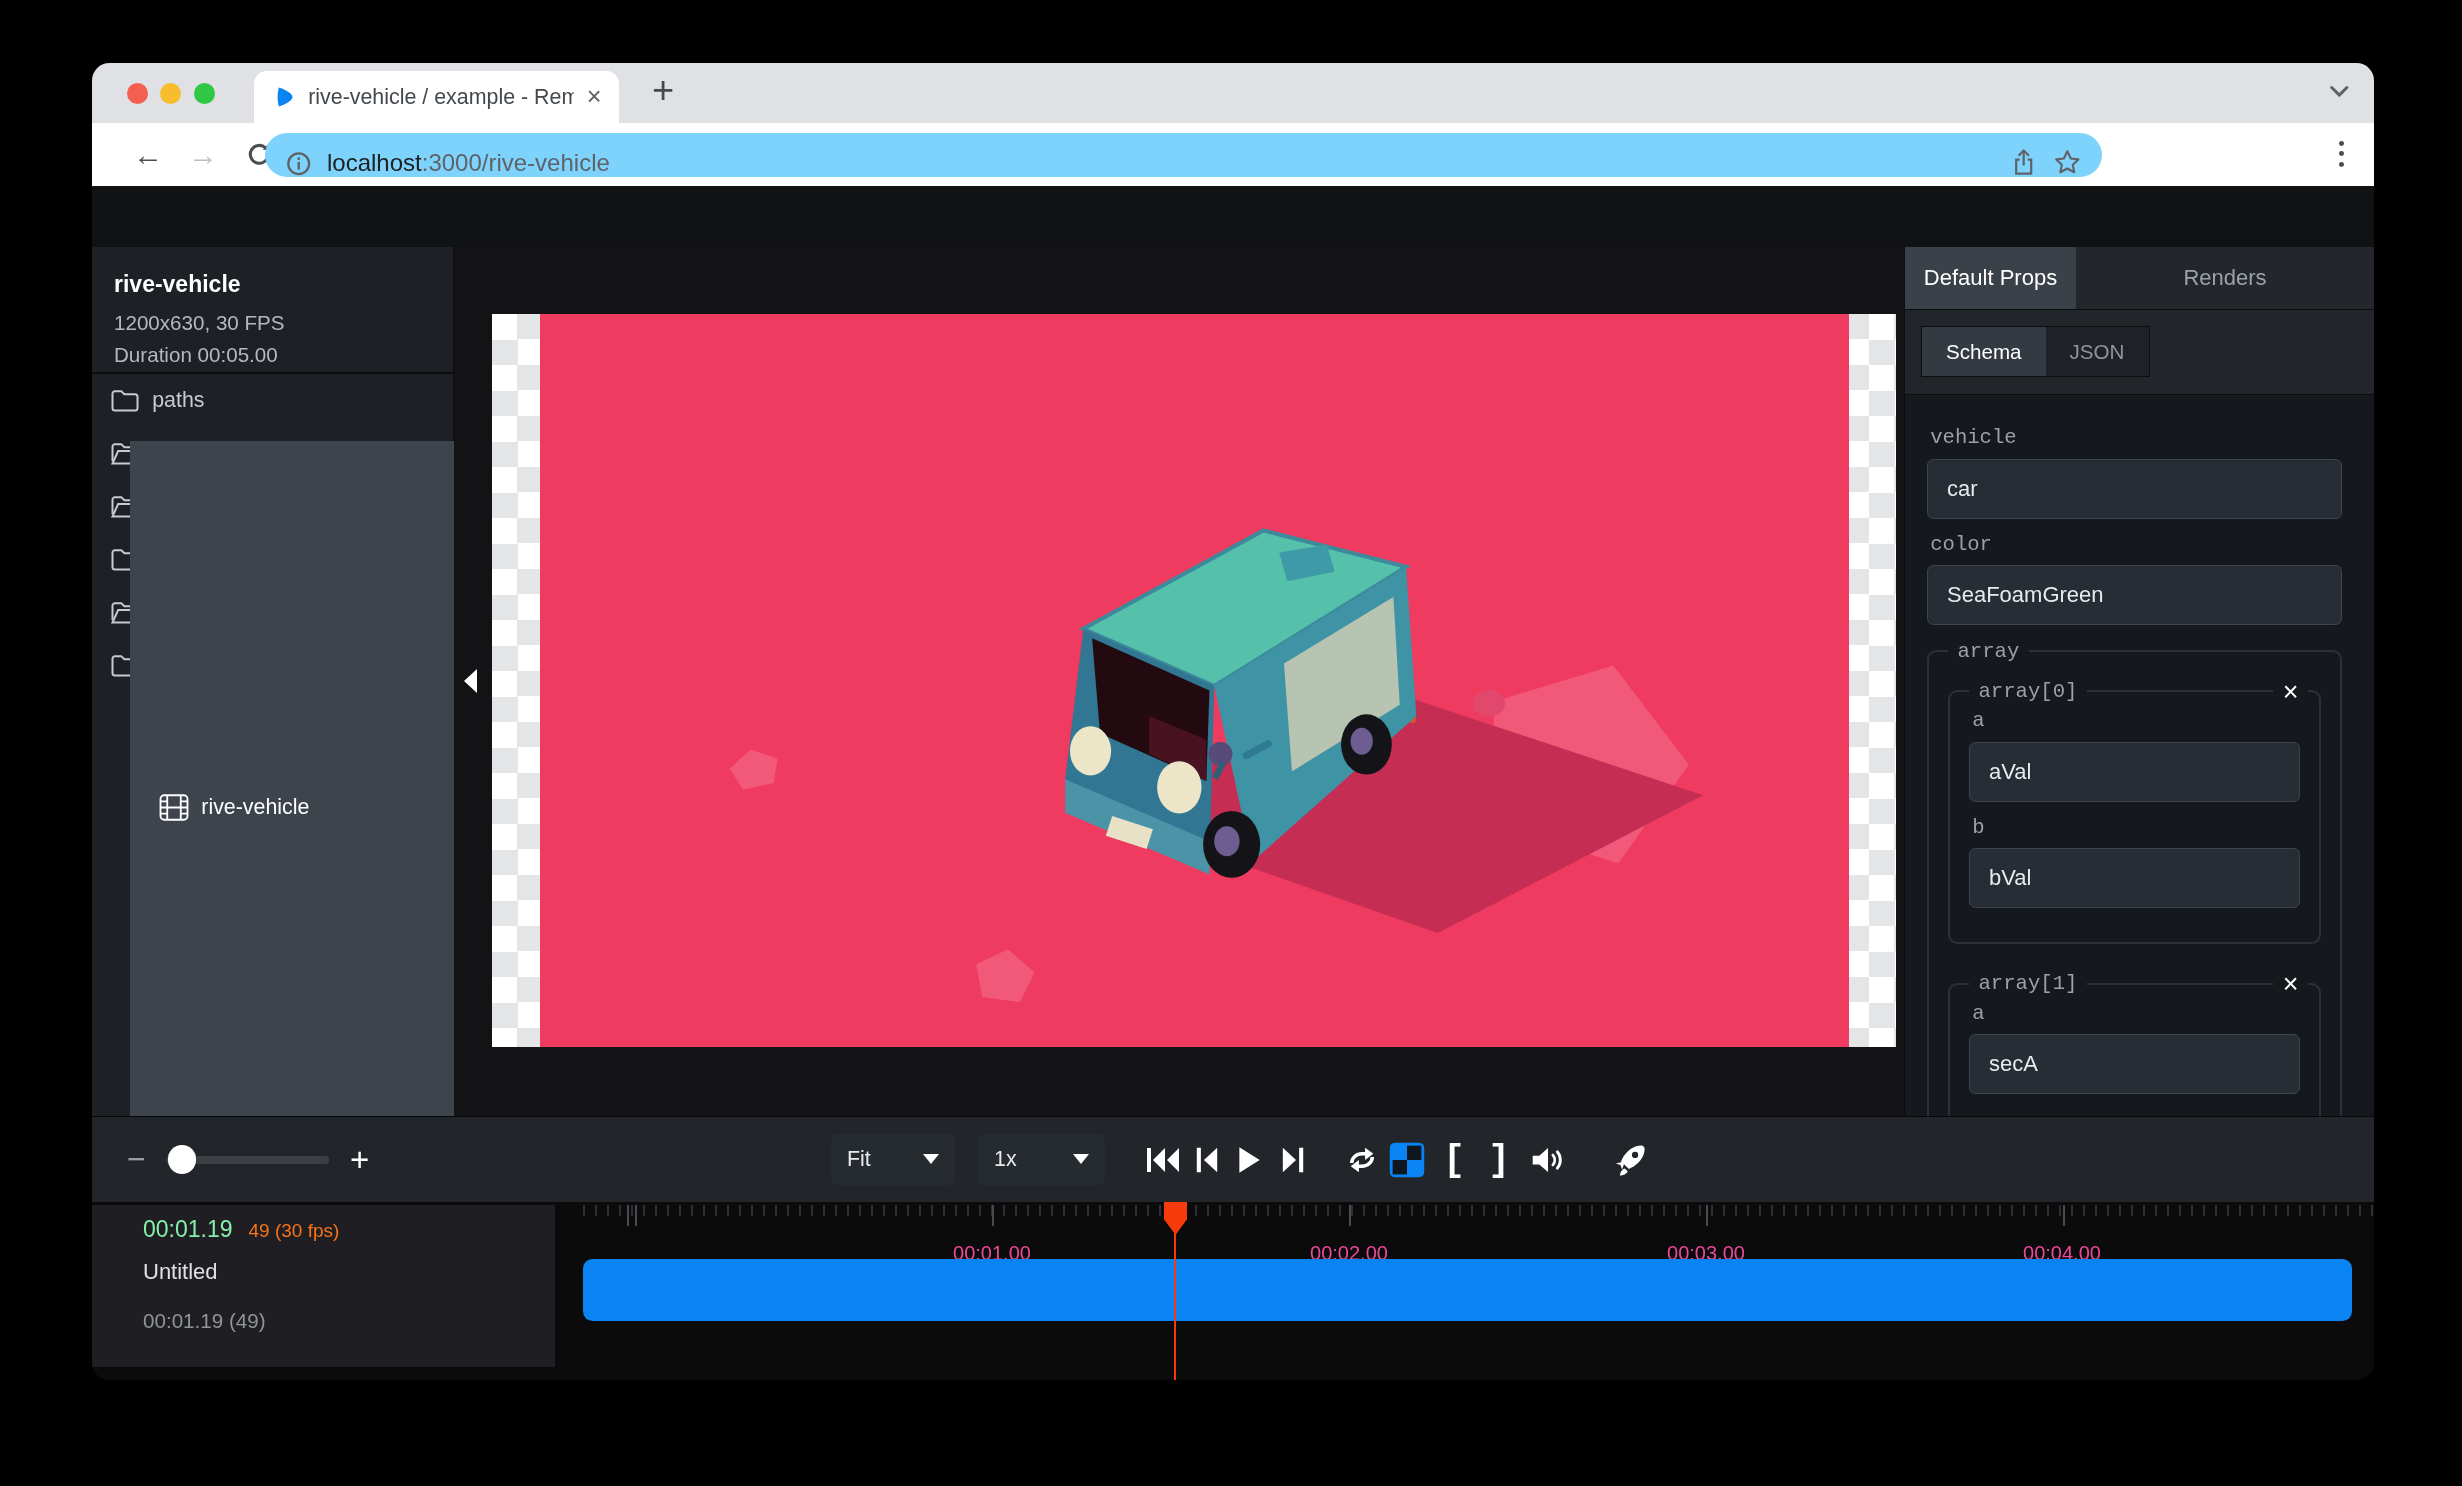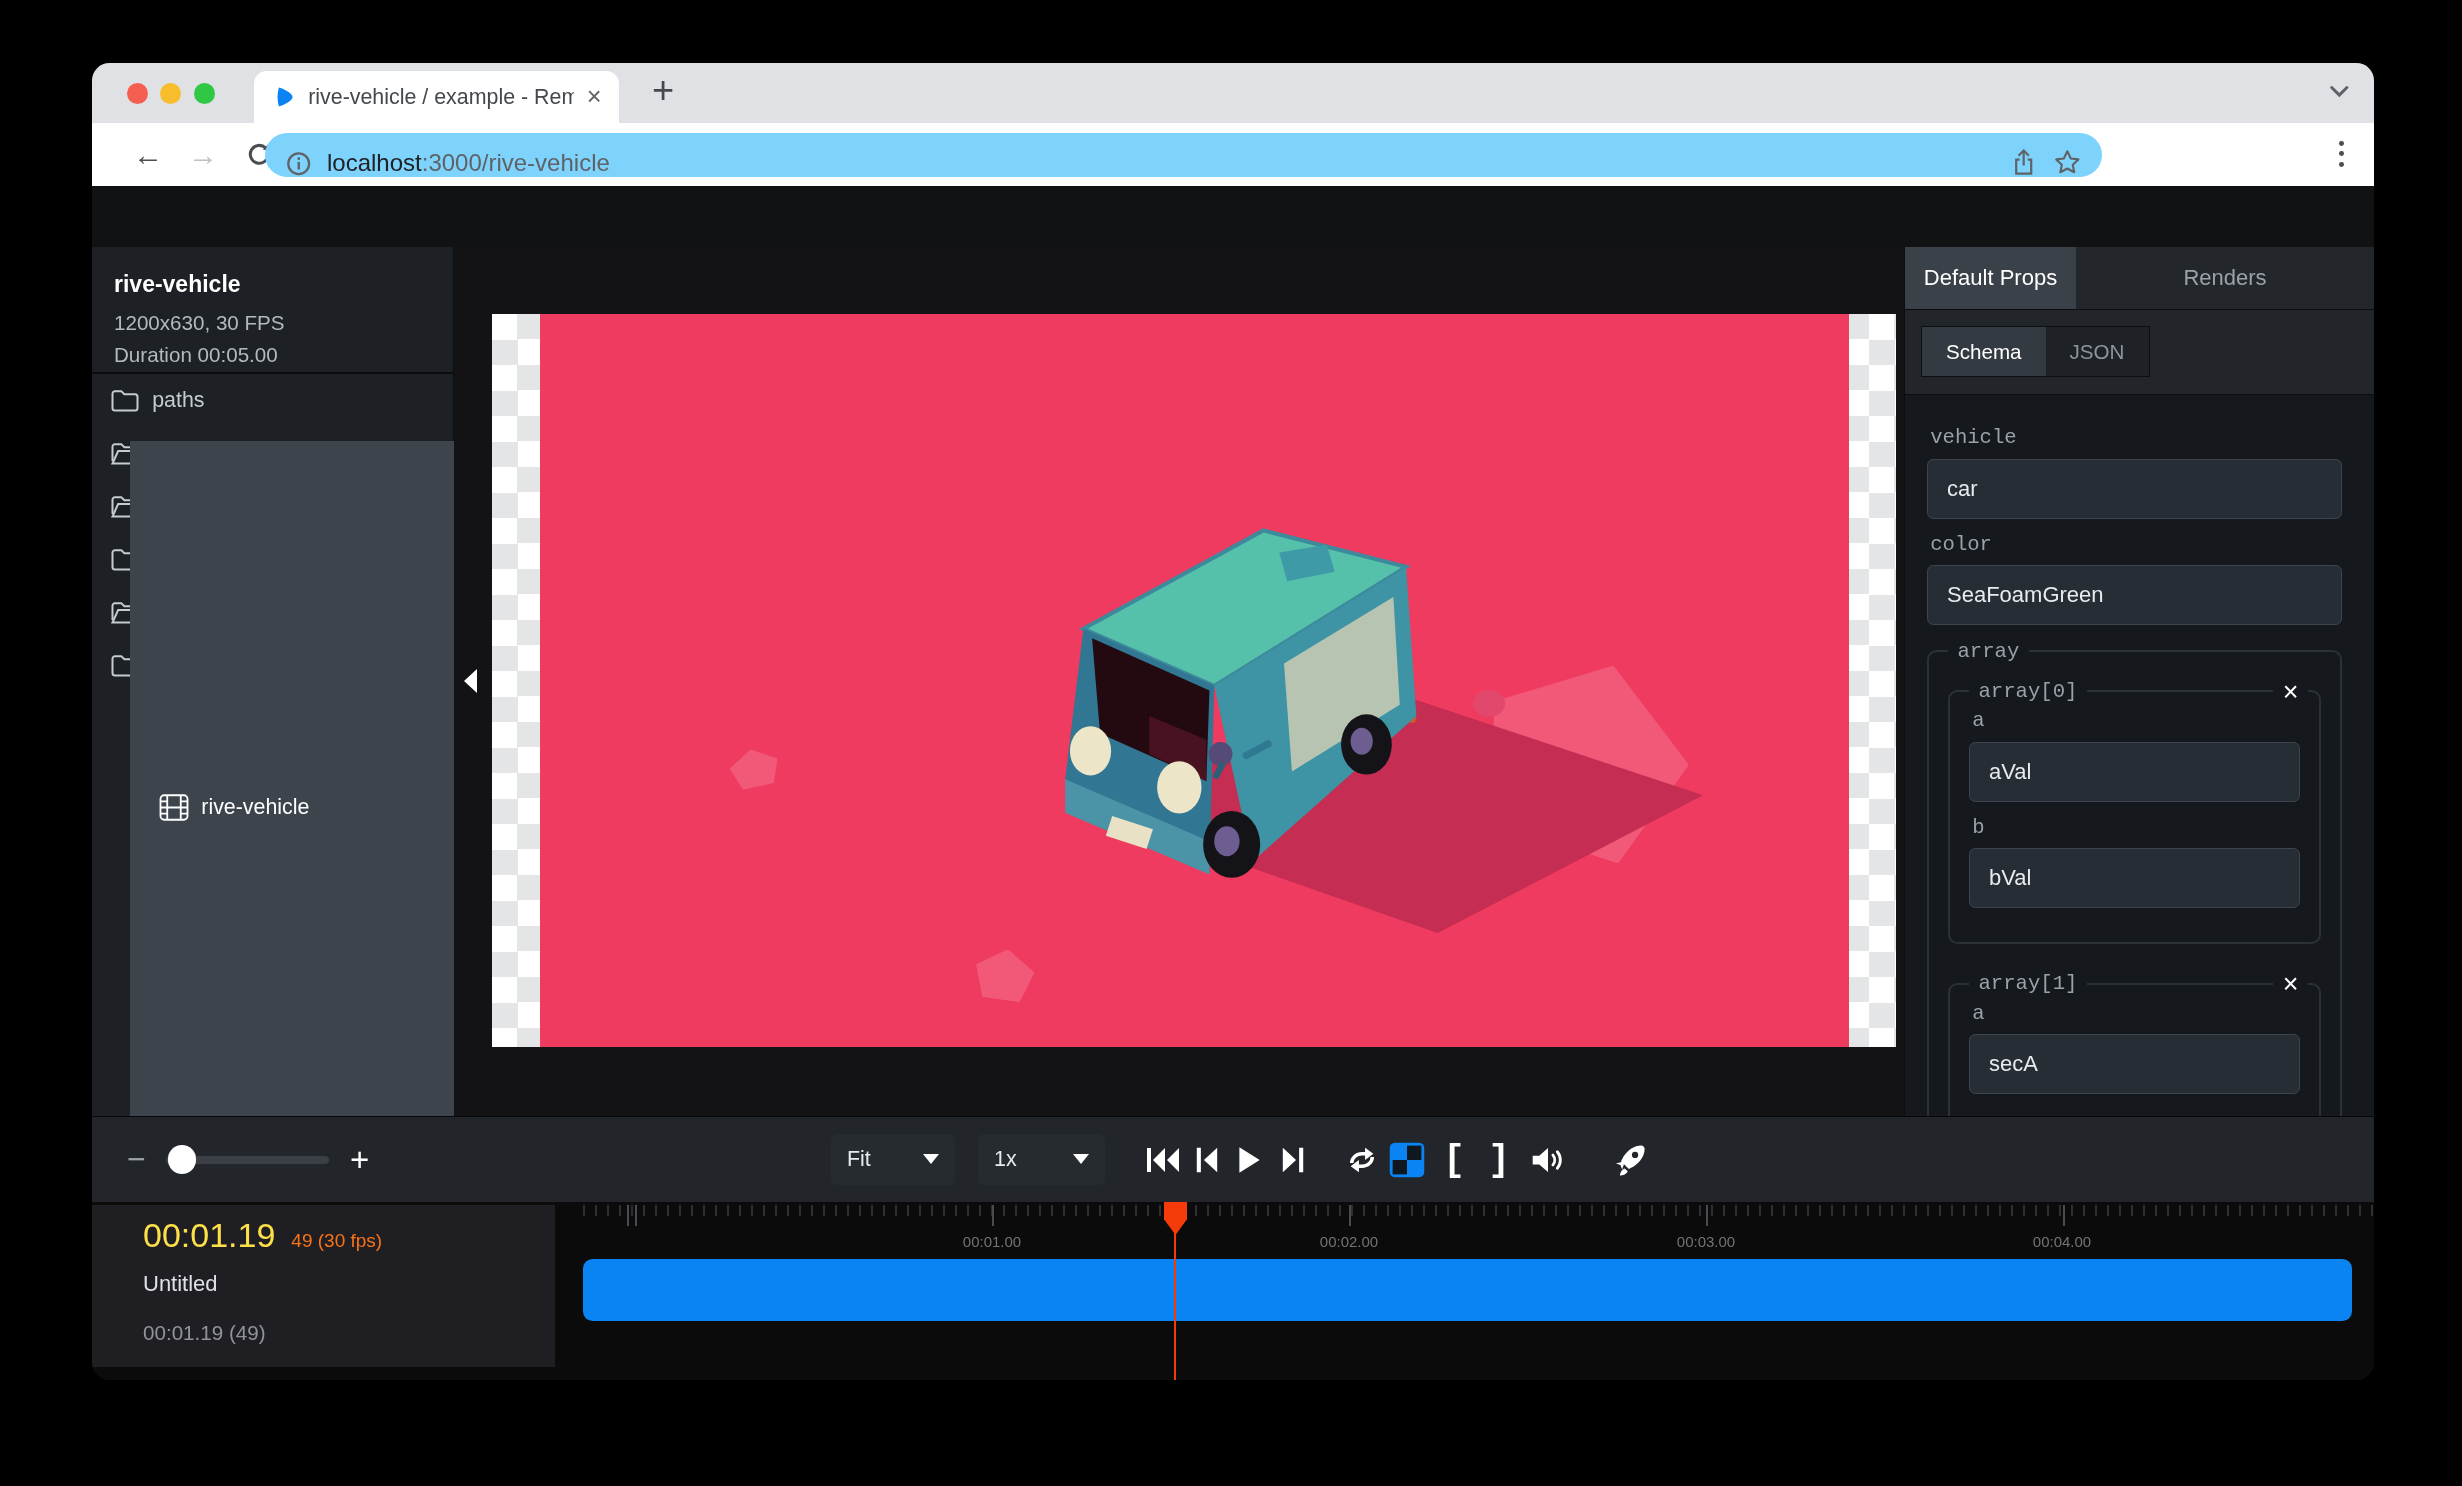--- a/index.html
+++ b/index.html
@@ -105,30 +105,30 @@
   .selbox.speed{left:886px;width:127px}
   .caret{width:0;height:0;border-left:8.7px solid transparent;border-right:8.7px solid transparent;border-top:10.3px solid #fff}
   .ticon{position:absolute;top:50%;transform:translate(-50%,-50%);color:#fff}
   .bracket{font-size:36px;font-weight:700;color:#fff;font-family:"Liberation Mono",monospace}
 
   
   .timeline{position:absolute;left:0;top:1139px;right:0;height:178px;background:#0b0b0c}
   .tl-card{position:absolute;left:0;top:3.2px;width:463px;height:162px;background:#1f1f23;
            padding:11px 0 0 51px;box-sizing:border-box}
   .tl-time-row{display:flex;align-items:baseline;gap:16px}
-  .tl-time{font-size:34px;color:#fde047}
+  .tl-time{font-size:23px;color:#86efac}
   .tl-frames{font-size:19px;color:#f97316}
   .tl-name{font-size:22px;color:#dde1e5;margin-top:16px}
   .tl-name-time{font-size:20.6px;color:#8f949a;margin-top:24px}
   .ruler{position:absolute;left:491px;top:0;right:0;height:100%}
   .ticks-minor{position:absolute;left:0;top:3.2px;width:1793px;height:11px;
     background:repeating-linear-gradient(to right,#2e2e33 0 1.6px,transparent 1.6px 12px)}
   .ticks-major{position:absolute;left:0;top:3.2px;width:1793px;height:20.6px;
     background:repeating-linear-gradient(to right,#4a4a50 0 1.6px,transparent 1.6px 357px);background-position:52px 0}
-  .rlabel{position:absolute;top:31px;transform:translateX(-50%);font-size:15px;color:#737373;white-space:nowrap}
+  .rlabel{position:absolute;top:40px;transform:translateX(-50%);font-size:20px;color:#ec4899;white-space:nowrap}
   .bar{position:absolute;left:491px;top:57px;width:1769px;height:62px;border-radius:9.5px}
   .playhead-line{position:absolute;left:1082px;top:0;width:2.4px;height:100%;z-index:5}
   .playhead-flag{position:absolute;left:1072px;top:0;width:23px;height:33px;z-index:6;
                  clip-path:polygon(0 0,100% 0,100% 52%,50% 100%,0 52%)}
 </style>
 </head>
 <body>
 
 <div class="window">
 

